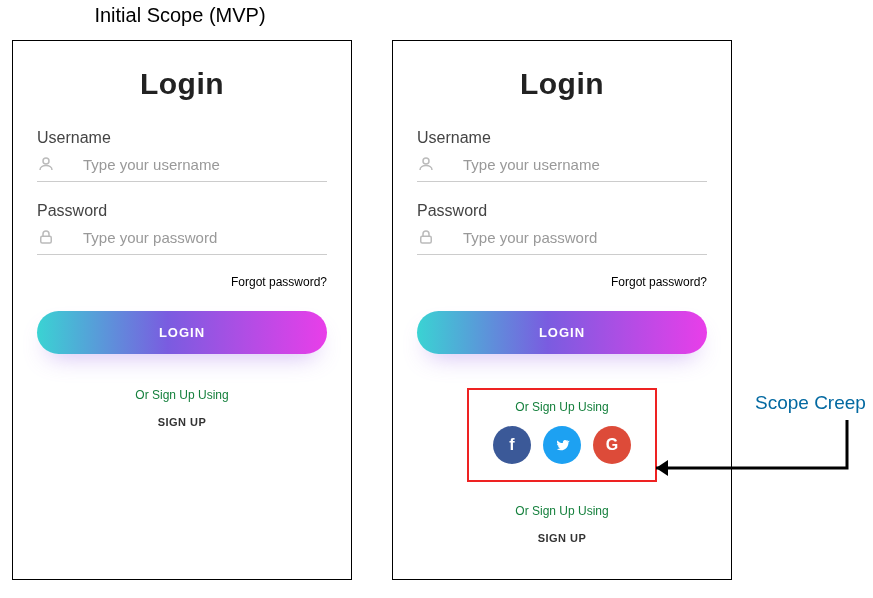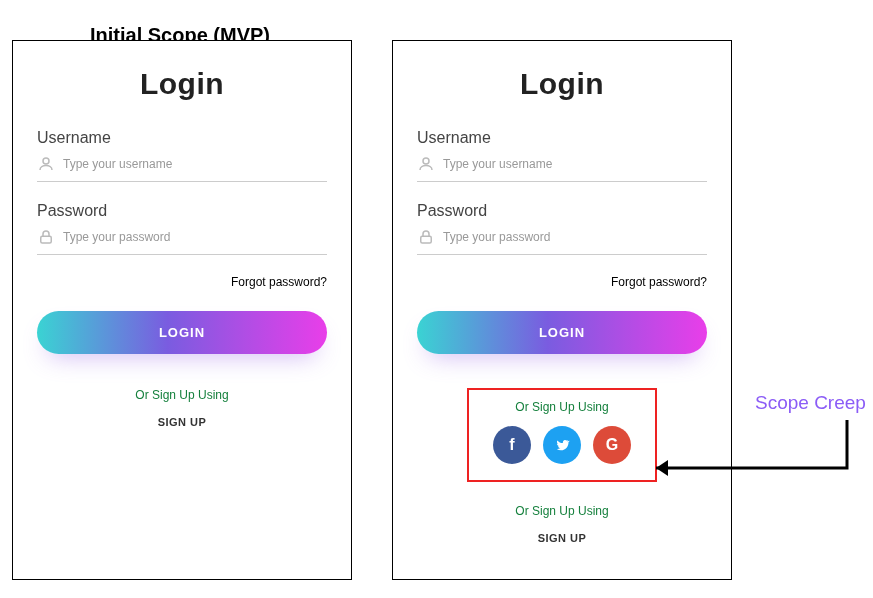--- a/index.html
+++ b/index.html
@@ -15,21 +15,21 @@
     width: 873px;
     height: 598px;
   }
   .panel-title {
     position: absolute;
     font-family: "Comic Sans MS", "Chalkboard", cursive, sans-serif;
     font-size: 20px;
     color: #000;
     text-align: center;
   }
-  .title-left { left: 0; width: 360px; top: 24px; font-weight: bold; }
+  .title-left { left: 0; width: 360px; top: 4px; }
   .title-right { left: 380px; width: 360px; top: 8px; }
 
   .panel {
     position: absolute;
     top: 40px;
     width: 340px;
     border: 1px solid #000;
     background: #fff;
     padding: 16px 24px 24px 24px;
   }
@@ -59,24 +59,25 @@
   }
   .input-row .icon {
     width: 18px; height: 18px;
     color: #bbb;
     flex-shrink: 0;
     margin-right: 8px;
   }
   .input-row input {
     border: none;
     outline: none;
-    font-size: 12px;
+    font-size: 15px;
     color: #666;
     flex: 1;
     background: transparent;
+    margin-left: 20px;
   }
   .input-row input::placeholder { color: #999; }
 
   .forgot {
     text-align: right;
     font-size: 12px;
     color: #000000;
     margin-bottom: 22px;
   }
 
@@ -132,21 +133,21 @@
   .social-fb { background: #3b5998; }
   .social-tw { background: #1da1f2; }
   .social-gg { background: #dd4b39; }
   .social-btn span { font-weight: 700; font-size: 16px; font-family: Arial, sans-serif; }
 
   
   .callout-label {
     position: absolute;
     font-family: "Comic Sans MS", "Chalkboard", cursive, sans-serif;
     font-size: 19px;
-    color: #8b5cf6;
+    color: #0369a1;
     left: 755px;
     top: 392px;
   }
   .arrow {
     position: absolute;
     left: 642px;
     top: 418px;
     width: 210px;
     height: 70px;
     pointer-events: none;

